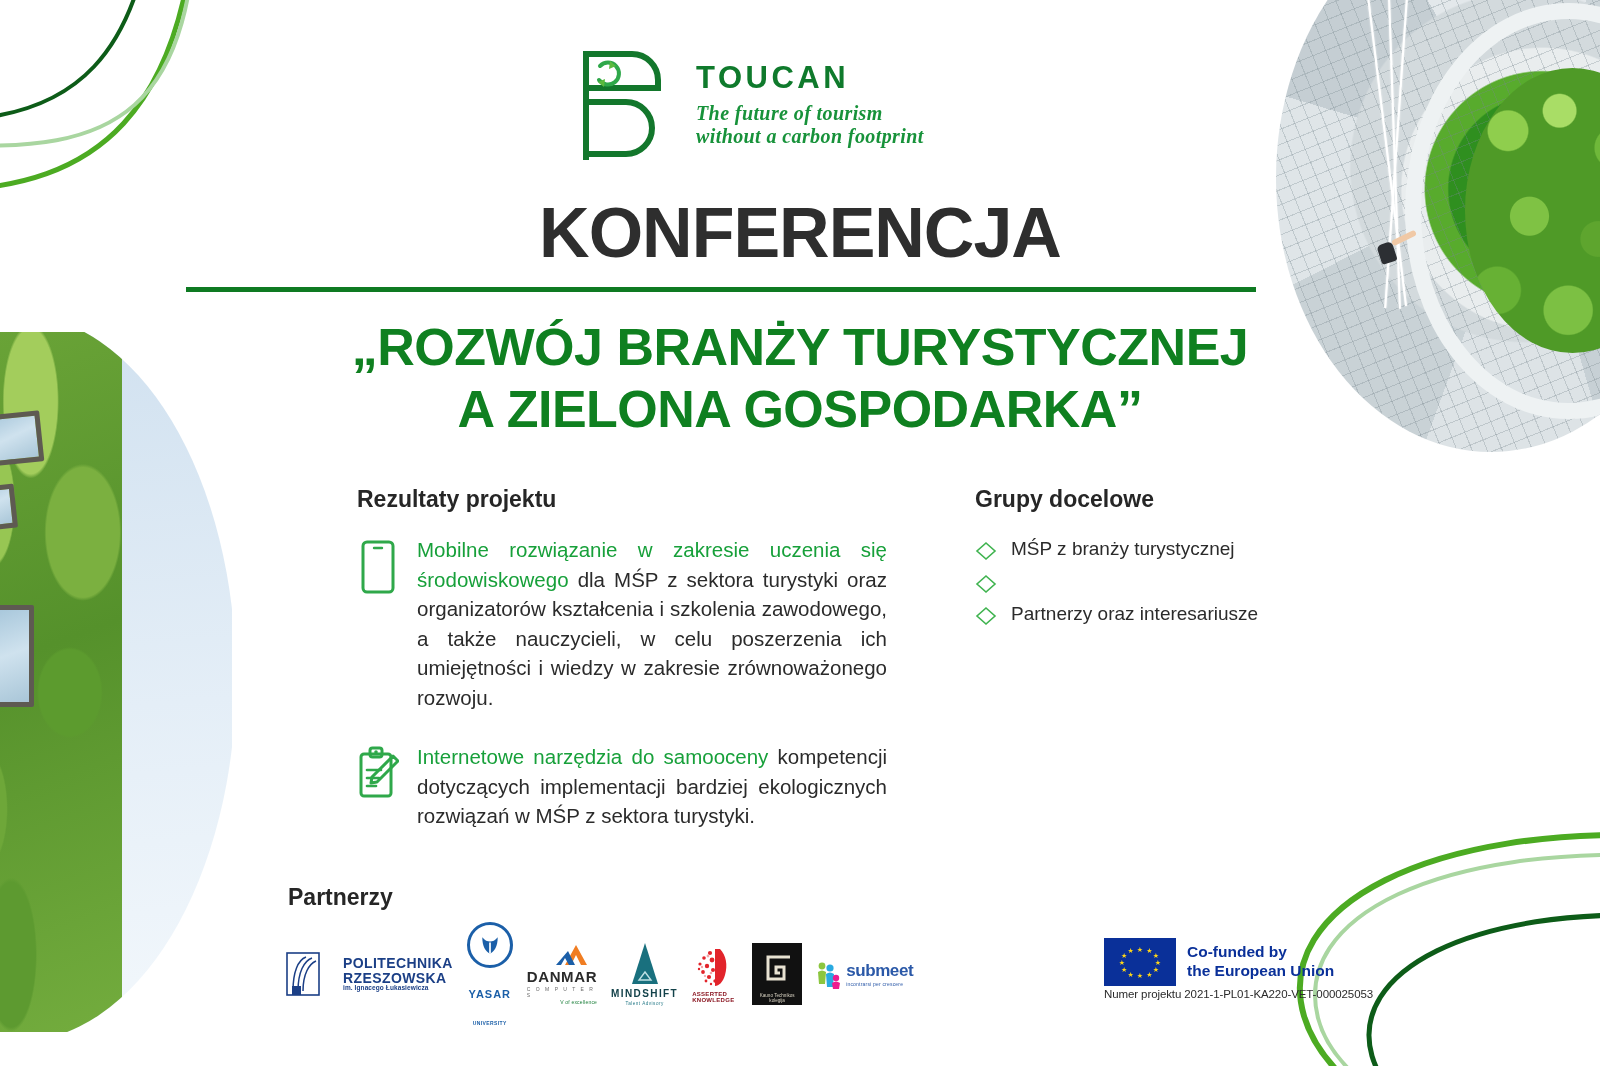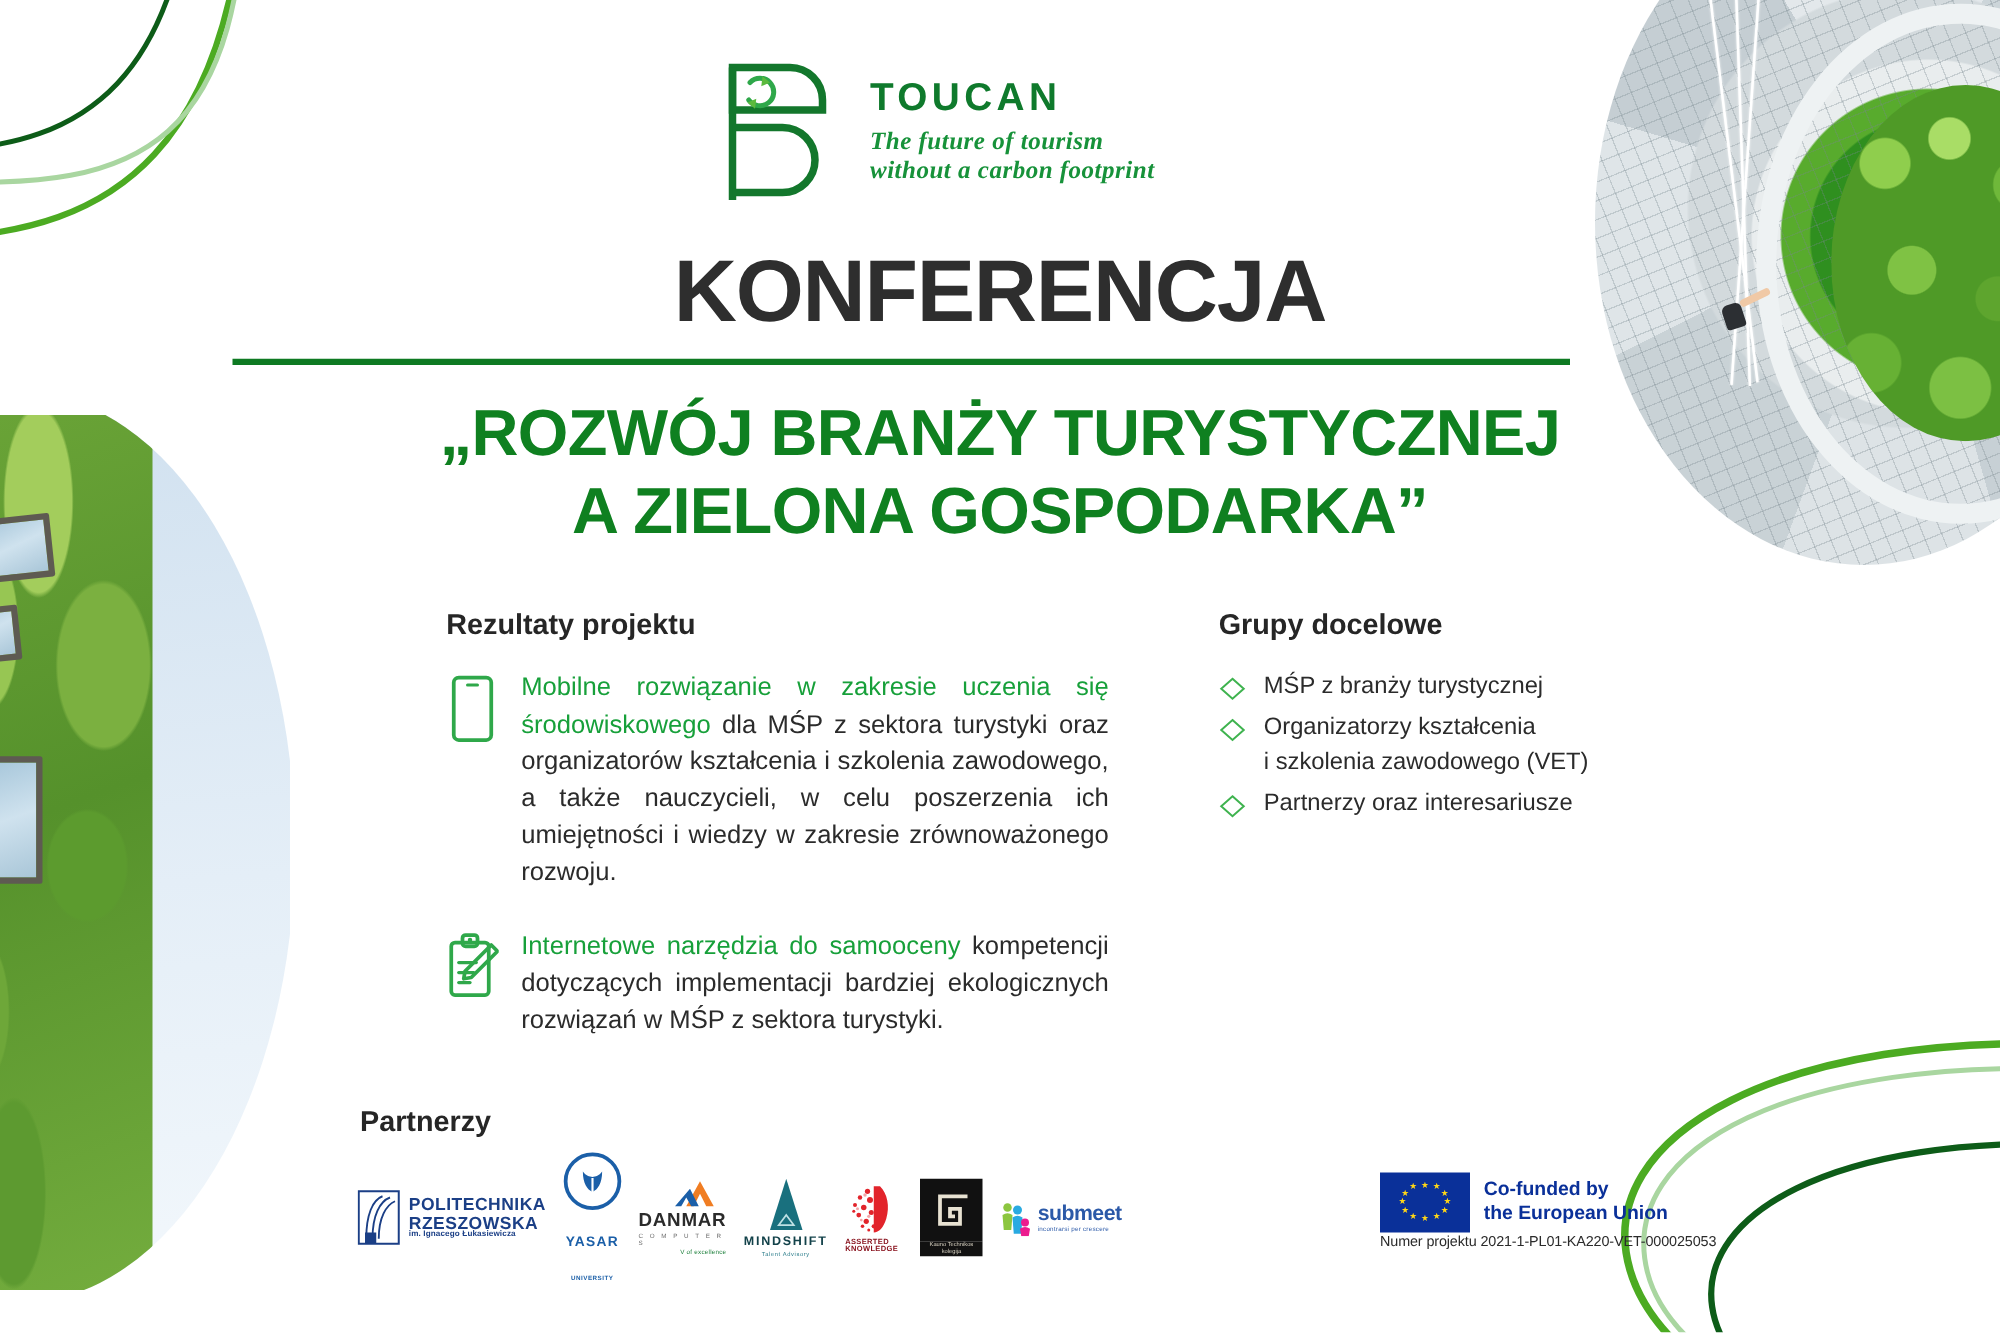--- a/index.html
+++ b/index.html
@@ -178,21 +178,21 @@
   .partners-head{
     position:absolute;left:288px;top:884px;
     font-size:23px;font-weight:700;color:#262626;
   }
   .partner-strip{
     position:absolute;left:286px;top:930px;width:600px;height:80px;
     display:flex;align-items:flex-end;gap:14px;
   }
   .plogo{position:relative;height:72px;display:flex;align-items:center;}
 
-  .prz{display:flex;align-items:center;gap:7px;}
+  .prz{display:flex;align-items:center;gap:23px;}
   .prz .mark{width:34px;height:44px;}
   .prz .lines{line-height:1.02;}
   .prz .l1,.prz .l2{
     font-size:14px;font-weight:700;color:#1b3f86;letter-spacing:.4px;
   }
   .prz .l3{font-size:6.5px;font-weight:700;color:#1b3f86;letter-spacing:.1px;}
 
   .yasar{display:flex;flex-direction:column;align-items:center;gap:20px;}
   .yasar .circ{
     width:40px;height:40px;border-radius:50%;border:3px solid #1b5fa8;
@@ -344,22 +344,20 @@
       <li class="tg-item">
         <svg class="dia" viewBox="0 0 22 22">
           <path d="M11 3 L20 11 L11 19 L2 11 Z" fill="none" stroke="#3fb34f" stroke-width="1.6"></path>
         </svg>
         <span class="tg-txt">MŚP z branży turystycznej</span>
       </li>
       <li class="tg-item">
         <svg class="dia" viewBox="0 0 22 22">
           <path d="M11 3 L20 11 L11 19 L2 11 Z" fill="none" stroke="#3fb34f" stroke-width="1.6"></path>
         </svg>
-        <span class="tg-txt" style="white-space:pre">Organizatorzy kształcenia
-i szkolenia zawodowego (VET)</span>
       </li>
       <li class="tg-item">
         <svg class="dia" viewBox="0 0 22 22">
           <path d="M11 3 L20 11 L11 19 L2 11 Z" fill="none" stroke="#3fb34f" stroke-width="1.6"></path>
         </svg>
         <span class="tg-txt">Partnerzy oraz interesariusze</span>
       </li>
     </ul>
   </div>
 

